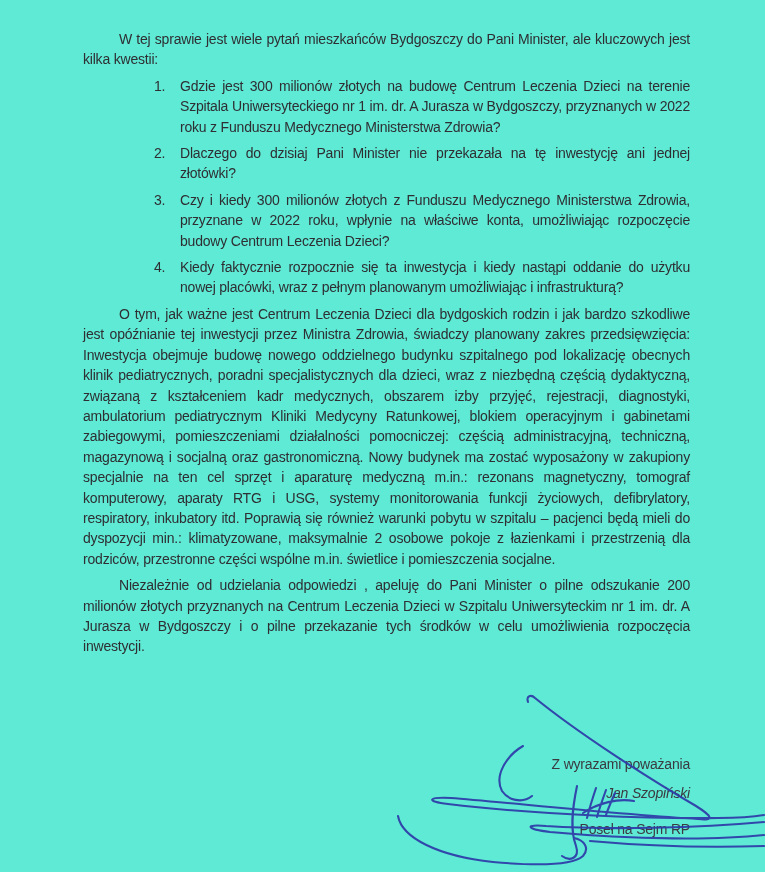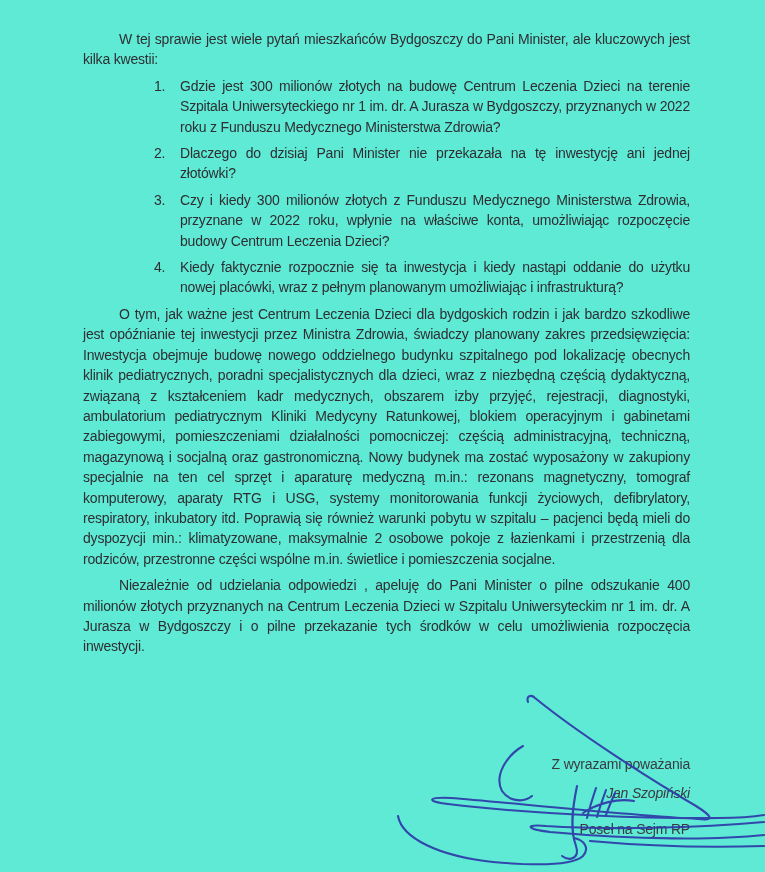--- a/index.html
+++ b/index.html
@@ -83,21 +83,21 @@
         <span class="qnum">3.</span>
         <span>Czy i kiedy 300 milionów złotych z Funduszu Medycznego Ministerstwa Zdrowia, przyznane w 2022 roku, wpłynie na właściwe konta, umożliwiając rozpoczęcie budowy Centrum Leczenia Dzieci?</span>
       </li>
       <li class="qitem">
         <span class="qnum">4.</span>
         <span>Kiedy faktycznie rozpocznie się ta inwestycja i kiedy nastąpi oddanie do użytku nowej placówki, wraz z pełnym planowanym umożliwiając i infrastrukturą?</span>
       </li>
     </ol>
 
     <p class="para">O tym, jak ważne jest Centrum Leczenia Dzieci dla bydgoskich rodzin i jak bardzo szkodliwe jest opóźnianie tej inwestycji przez Ministra Zdrowia, świadczy planowany zakres przedsięwzięcia: Inwestycja obejmuje budowę nowego oddzielnego budynku szpitalnego pod lokalizację obecnych klinik pediatrycznych, poradni specjalistycznych dla dzieci, wraz z niezbędną częścią dydaktyczną, związaną z kształceniem kadr medycznych, obszarem izby przyjęć, rejestracji, diagnostyki, ambulatorium pediatrycznym Kliniki Medycyny Ratunkowej, blokiem operacyjnym i gabinetami zabiegowymi, pomieszczeniami działalności pomocniczej: częścią administracyjną, techniczną, magazynową i socjalną oraz gastronomiczną. Nowy budynek ma zostać wyposażony w zakupiony specjalnie na ten cel sprzęt i aparaturę medyczną m.in.: rezonans magnetyczny, tomograf komputerowy, aparaty RTG i USG, systemy monitorowania funkcji życiowych, defibrylatory, respiratory, inkubatory itd. Poprawią się również warunki pobytu w szpitalu – pacjenci będą mieli do dyspozycji min.: klimatyzowane, maksymalnie 2 osobowe pokoje z łazienkami i przestrzenią dla rodziców, przestronne części wspólne m.in. świetlice i pomieszczenia socjalne.</p>
-    <p class="para">Niezależnie od udzielania odpowiedzi , apeluję do Pani Minister o pilne odszukanie 400 milionów złotych przyznanych na Centrum Leczenia Dzieci w Szpitalu Uniwersyteckim nr 1 im. dr. A Jurasza w Bydgoszczy i o pilne przekazanie tych środków w celu umożliwienia rozpoczęcia inwestycji.</p>
+    <p class="para">Niezależnie od udzielania odpowiedzi , apeluję do Pani Minister o pilne odszukanie 200 milionów złotych przyznanych na Centrum Leczenia Dzieci w Szpitalu Uniwersyteckim nr 1 im. dr. A Jurasza w Bydgoszczy i o pilne przekazanie tych środków w celu umożliwienia rozpoczęcia inwestycji.</p>
 
   </div>
 
   <div class="closing-line closing-salutation">Z wyrazami poważania</div>
   <div class="closing-line closing-name">Jan Szopiński</div>
   <div class="closing-line closing-title">Poseł na Sejm RP</div>
 
   <svg class="signature-svg" viewBox="0 0 387 184" xmlns="http://www.w3.org/2000/svg">
     <g fill="none" stroke="#2e3aa8" stroke-width="2.1" stroke-linecap="round" opacity="0.92">
       <path d="M150,14 C148,8 153,6 157,10 C200,45 270,90 318,118 C334,128 337,133 320,131 C245,127 125,114 73,110 C50,109 47,113 70,116 C160,127 280,131 340,130 C358,130 375,129 386,127"></path>

